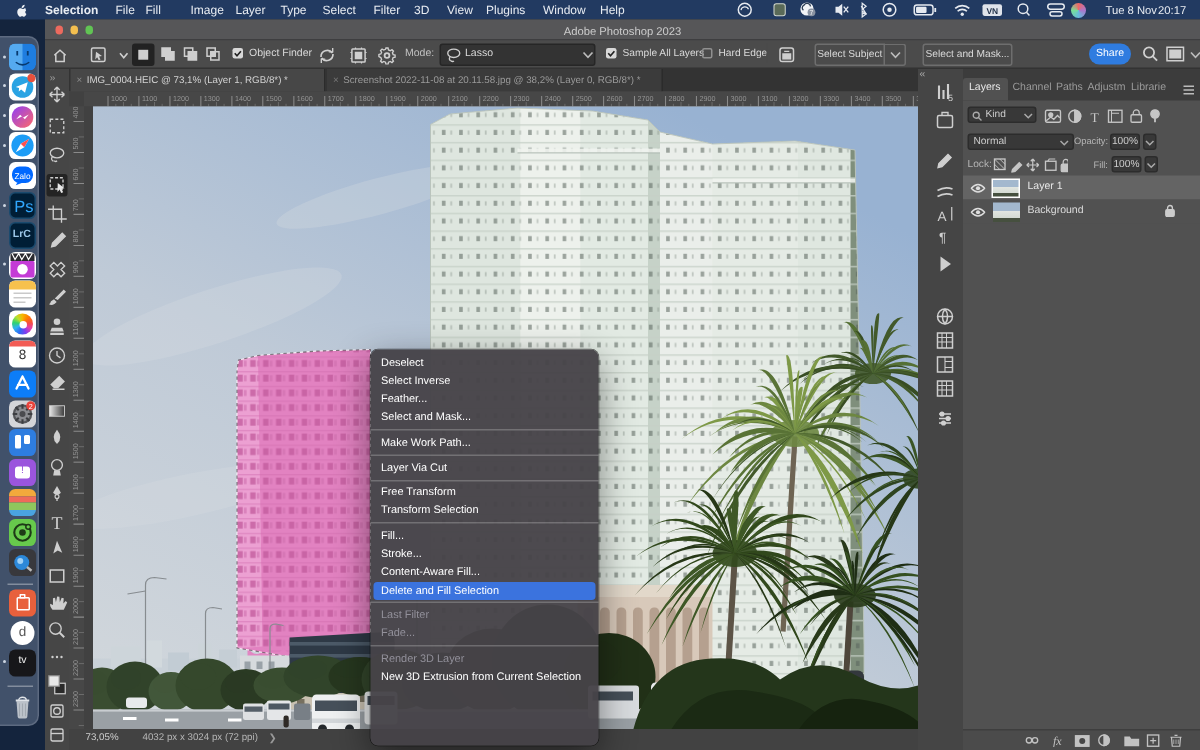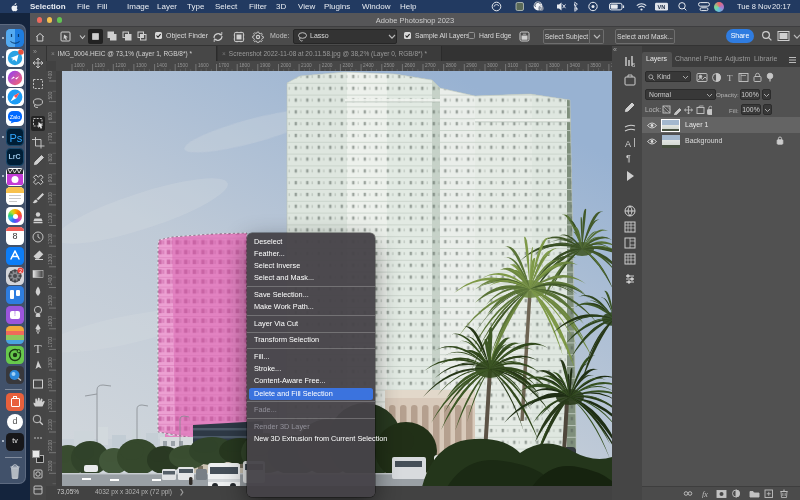--- a/index.html
+++ b/index.html
@@ -39,21 +39,21 @@
   #vruler { left:16px; top:58px; width:10px; height:416px; background:#474747; }
   #paste  { left:26px; top:58px; width:6px; height:416px; background:#414141; }
   #canvas { left:32px; top:58px; width:550px; height:416px; background:#b9c7d8; }
   #statusbar { left:16px; top:473px; width:596px; height:11px; background:#424242;
     color:#cccccc; font-size:6.5px; }
   
   #iconstrip { left:582px; top:33px; width:30px; height:454px; background:#454545; }
   #rpanel { left:612px; top:33px; width:158px; height:454px; background:#515151; }
 
   
-  #ctxmenu { left:247px; top:233px; width:128px; height:264px;
+  #ctxmenu { left:247px; top:233px; width:152px; height:264px;
     background:rgba(70,67,72,0.96); border-radius:5px;
     box-shadow:0 8px 24px rgba(0,0,0,0.45), 0 0 0 0.5px rgba(0,0,0,0.6);
     color:#ffffff; font-size:7.3px; padding-top:3px; }
   .cmi { height:12.15px; line-height:12.15px; padding-left:7px; white-space:nowrap; }
   .cmi.dis { color:#92909a; }
   .cmi.sel { background:#3b73de; margin:0 2px; padding-left:5px; border-radius:2.5px; }
   .csep { height:1px; background:rgba(255,255,255,0.22); margin:1.75px 0 1.75px 0; }
 </style>
 </head>
 <body>
@@ -1164,34 +1164,35 @@
           </g>
         <g>
             <path d="M99 2.5h6l-.5 6h-5zM98.3 2.5h7.4M101 1.2h2" stroke-width="0.8"></path>
             <path d="M100.5 4v3M102 4v3M103.5 4v3" stroke-width="0.5"></path>
           </g>
       </svg>
     </div>
   </div>
   <div id="ctxmenu" class="abs">
     <div class="cmi">Deselect</div>
+    <div class="cmi">Select Inverse</div>
     <div class="cmi">Feather...</div>
-    <div class="cmi">Select Inverse</div>
     <div class="cmi">Select and Mask...</div>
     <div class="csep"></div>
-    <div class="cmi">Save Selection...</div>
     <div class="cmi">Make Work Path...</div>
     <div class="csep"></div>
     <div class="cmi">Layer Via Cut</div>
     <div class="csep"></div>
+    <div class="cmi">Free Transform</div>
     <div class="cmi">Transform Selection</div>
     <div class="csep"></div>
     <div class="cmi">Fill...</div>
     <div class="cmi">Stroke...</div>
-    <div class="cmi">Content-Aware Free...</div>
+    <div class="cmi">Content-Aware Fill...</div>
     <div class="cmi sel">Delete and Fill Selection</div>
     <div class="csep"></div>
+    <div class="cmi dis">Last Filter</div>
     <div class="cmi dis">Fade...</div>
     <div class="csep"></div>
     <div class="cmi dis">Render 3D Layer</div>
     <div class="cmi">New 3D Extrusion from Current Selection</div>
   </div>
 </div>
 
 </body></html>

